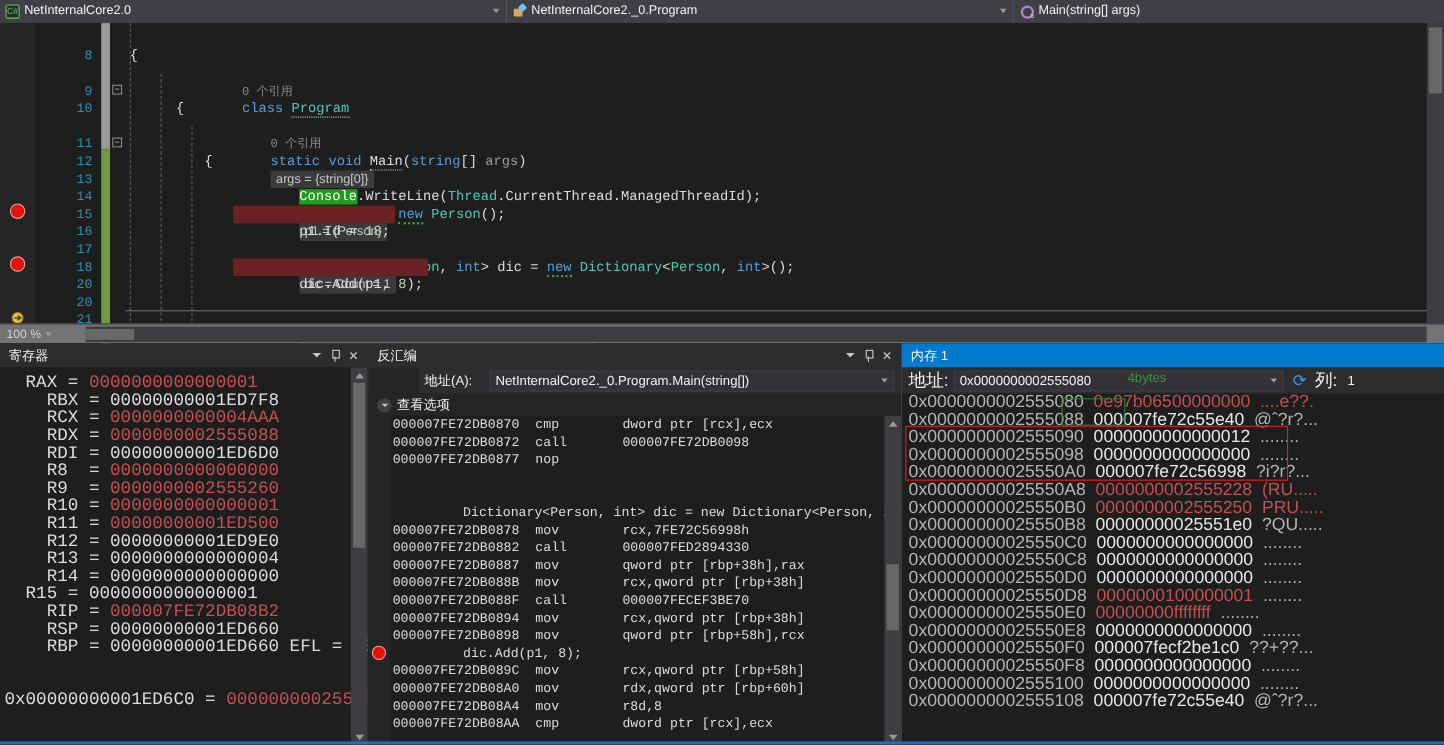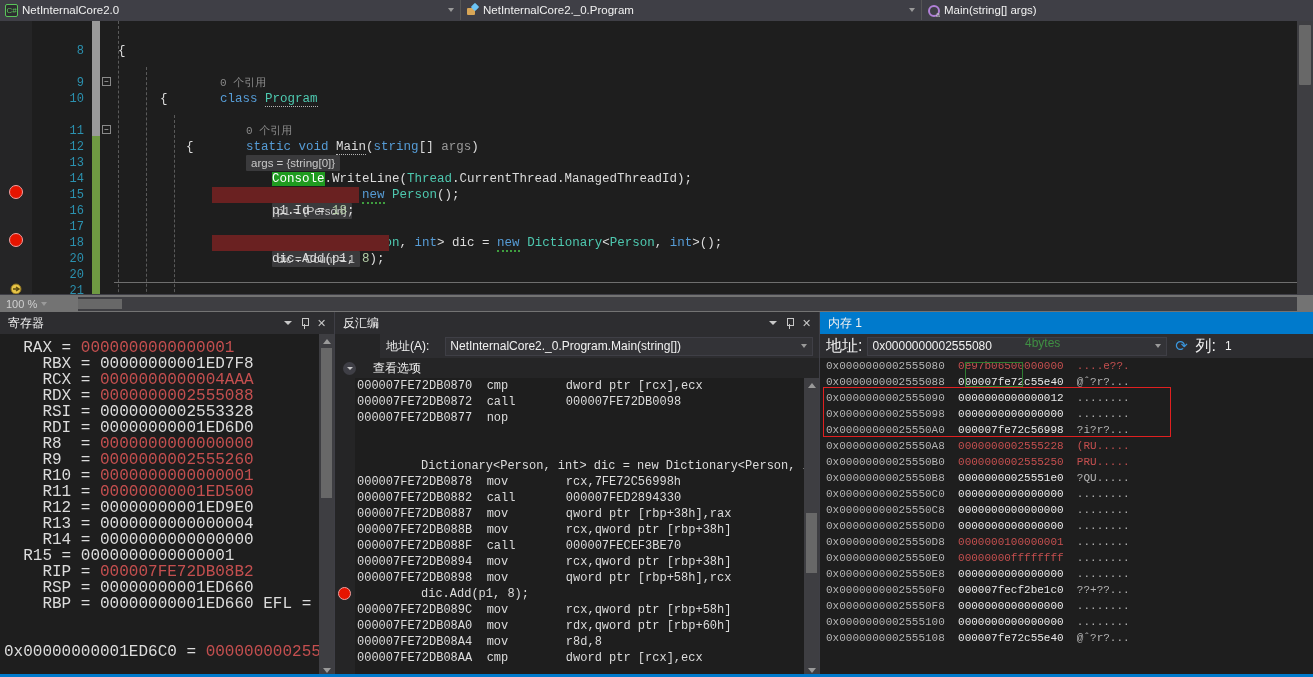--- a/index.html
+++ b/index.html
@@ -212,21 +212,21 @@
     flex: 1; height: 19px; background: #333337; border: 1px solid #3f3f46;
     color: #f1f1f1; font-size: 12px; display: flex; align-items: center;
     padding: 0 4px; position: relative;
   }
   .addr-input .arrow {
     position: absolute; right: 5px; top: 50%; transform: translateY(-50%);
     width: 0; height: 0; border-left: 3.5px solid transparent;
     border-right: 3.5px solid transparent; border-top: 4px solid #9a9a9a;
   }
   .dis-opts {
-    height: 20px; display: flex; align-items: center; gap: 17px;
+    height: 20px; display: flex; align-items: center; gap: 5px;
     padding: 0 8px; background: #252526; color: #f1f1f1; font-size: 12px;
     flex: none;
   }
   .chev-circle {
     width: 13px; height: 13px; border-radius: 50%; background: #3f3f46;
     display: flex; align-items: center; justify-content: center;
   }
   .chev-circle .cv {
     width: 0; height: 0; border-left: 3px solid transparent;
     border-right: 3px solid transparent; border-top: 3.5px solid #c8c8c8;
@@ -265,21 +265,21 @@
     width: 0; height: 0; border-left: 3.5px solid transparent;
     border-right: 3.5px solid transparent; border-top: 4px solid #9a9a9a;
   }
   .refresh-ico { color: #3a96dd; font-size: 15px; width: 18px; text-align: center; }
   .col-input {
     width: 60px; height: 19px; background: #2d2d30; color: #f1f1f1;
     font-size: 12px; display: flex; align-items: center; padding: 0 4px;
   }
   .mem-body {
     flex: 1; background: #1e1e1e; position: relative; overflow: hidden;
-    font-family: Liberation Mono, monospace; font-size: 11px;
+    font-family: Liberation Sans, sans-serif; font-size: 16px;
   }
   .mem-row { height: 16px; line-height: 16px; white-space: pre; padding-left: 6px; }
   .m-addr { color: #b4b4b4; }
   .m-hex  { color: #e8e8e8; }
   .m-hex.chg { color: #c44f4f; }
   .m-ascii{ color: #b4b4b4; }
   .m-ascii.chg { color: #c44f4f; }
 
   
   .anno-red {
@@ -443,21 +443,20 @@
         <span class="ptbtn">
             <span class="pin-ico"></span>
           </span>
         <span class="ptbtn">✕</span>
       </div>
       <div class="reg-body">
         <div class="reg-line"><span style="color:#dcdcdc">  RAX = </span><span class="reg-chg">0000000000000001</span></div>
         <div class="reg-line"><span style="color:#dcdcdc">    RBX = </span><span>00000000001ED7F8</span></div>
         <div class="reg-line"><span style="color:#dcdcdc">    RCX = </span><span class="reg-chg">0000000000004AAA</span></div>
         <div class="reg-line"><span style="color:#dcdcdc">    RDX = </span><span class="reg-chg">0000000002555088</span></div>
-        <div class="reg-line"><span style="color:#dcdcdc">    RSI = </span><span>0000000002553328</span></div>
         <div class="reg-line"><span style="color:#dcdcdc">    RDI = </span><span>00000000001ED6D0</span></div>
         <div class="reg-line"><span style="color:#dcdcdc">    R8  = </span><span class="reg-chg">0000000000000000</span></div>
         <div class="reg-line"><span style="color:#dcdcdc">    R9  = </span><span class="reg-chg">0000000002555260</span></div>
         <div class="reg-line"><span style="color:#dcdcdc">    R10 = </span><span class="reg-chg">0000000000000001</span></div>
         <div class="reg-line"><span style="color:#dcdcdc">    R11 = </span><span class="reg-chg">00000000001ED500</span></div>
         <div class="reg-line"><span style="color:#dcdcdc">    R12 = </span><span>00000000001ED9E0</span></div>
         <div class="reg-line"><span style="color:#dcdcdc">    R13 = </span><span>0000000000000004</span></div>
         <div class="reg-line"><span style="color:#dcdcdc">    R14 = </span><span>0000000000000000</span></div>
         <div class="reg-line"><span style="color:#dcdcdc">  R15 = </span><span>0000000000000001</span></div>
         <div class="reg-line"><span style="color:#dcdcdc">    RIP = </span><span class="reg-chg">000007FE72DB08B2</span></div>

